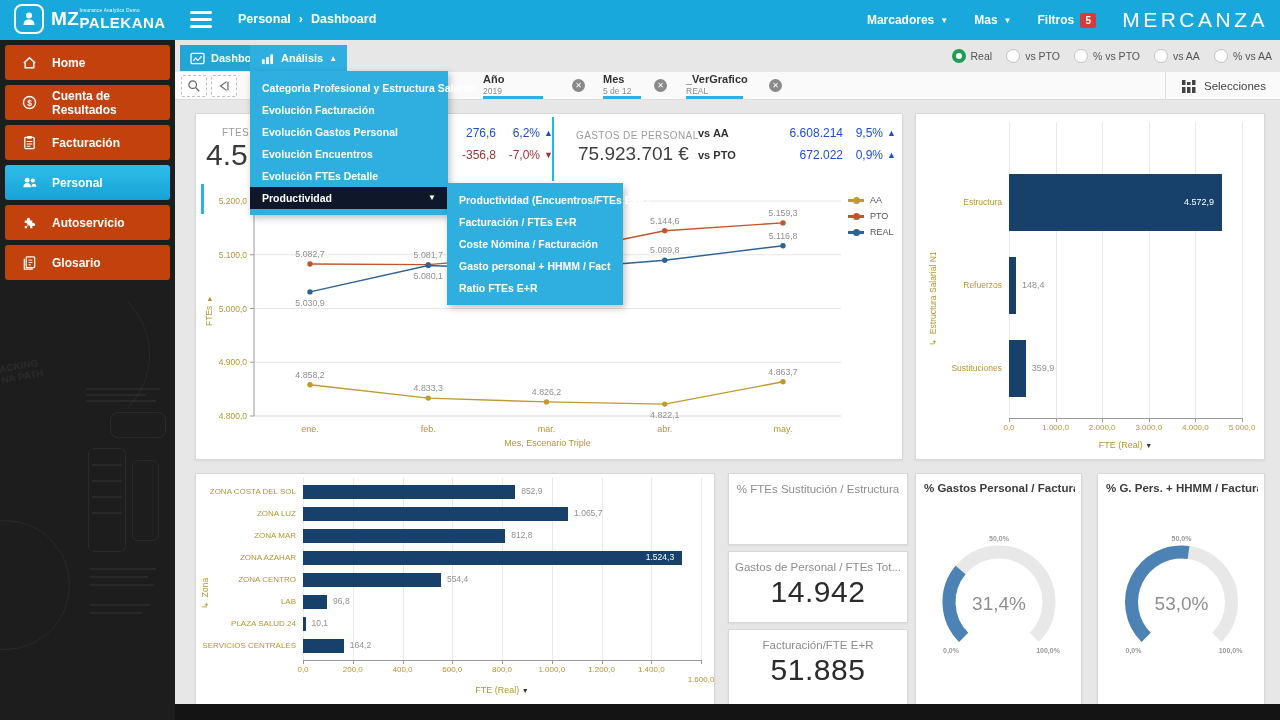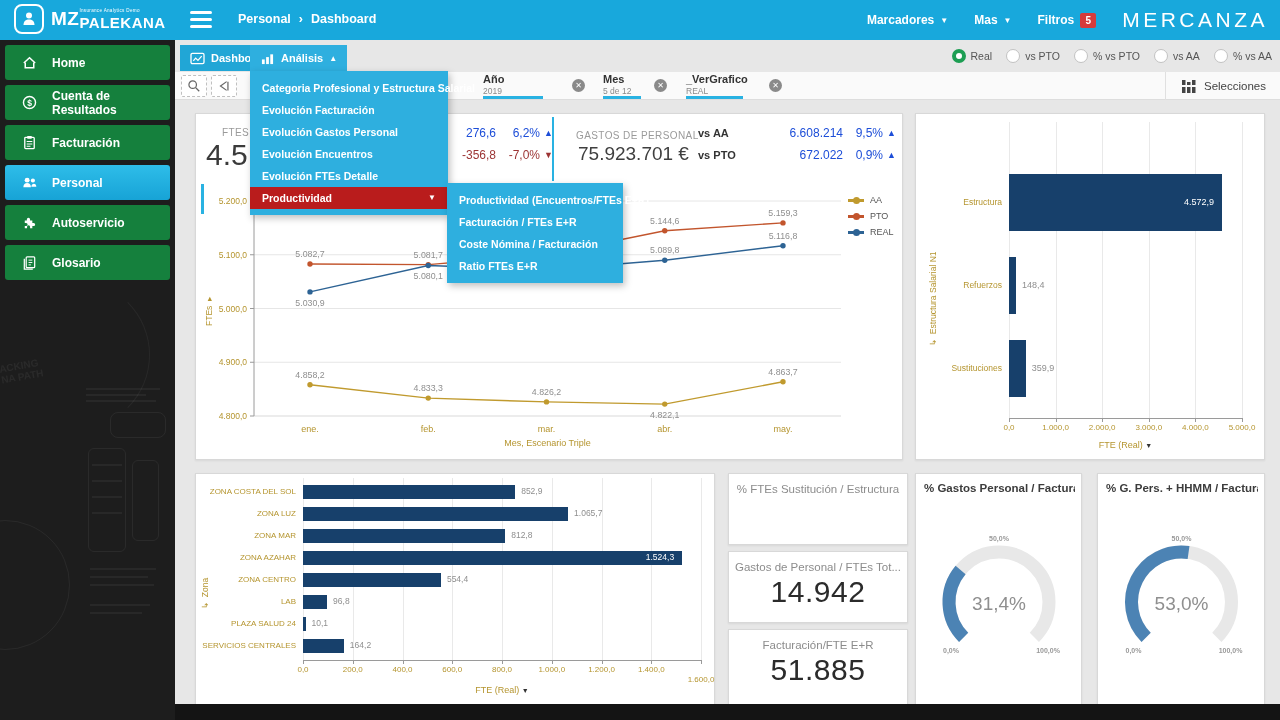--- a/index.html
+++ b/index.html
@@ -19,21 +19,21 @@
   .hamburger span { display:block; width:22px; height:3px; background:#fff; border-radius:2px; margin-bottom:4px; }
   .breadcrumb { position:absolute; left:238px; top:12px; color:#fff; font-size:12.5px; font-weight:bold; display:flex; gap:8px; align-items:center; }
   .tb-right { position:absolute; right:12px; top:0; height:40px; display:flex; align-items:center; gap:26px; color:#fff; }
   .tb-item { font-size:12px; font-weight:bold; display:flex; align-items:center; gap:6px; cursor:pointer; }
   .tb-item .caret { font-size:8px; }
   .badge { display:inline-block; min-width:16px; height:15px; background:#d63b3b; border-radius:2px; font-size:10px; font-weight:bold; text-align:center; line-height:15px; padding:0 2px; }
   .brand { font-size:21px; font-weight:normal; letter-spacing:3.5px; }
 
   
   .sidebar { position:absolute; left:0; top:40px; width:175px; height:680px; background:#1d1d1d; z-index:30; overflow:hidden; }
-  .side-item { position:relative; margin:5px 5px 0 5px; height:35px; border-radius:3px; background:#15803d; color:#fff; display:flex; align-items:center; gap:14px; padding-left:16px; font-size:12px; font-weight:bold; cursor:pointer; }
+  .side-item { position:relative; margin:5px 5px 0 5px; height:35px; border-radius:3px; background:#c2410c; color:#fff; display:flex; align-items:center; gap:14px; padding-left:16px; font-size:12px; font-weight:bold; cursor:pointer; }
   .side-item.active { background:linear-gradient(#2ebde9,#17a3d6); }
   .side-item .ic { width:17px; height:17px; flex:0 0 17px; }
   .side-item .ic svg { width:17px; height:17px; }
   .decor { position:absolute; left:0; top:300px; width:175px; height:380px; pointer-events:none; }
   .decor * { position:absolute; border-color:rgba(255,255,255,.06); color:rgba(255,255,255,.06); }
   .d-phone { border:1.5px solid rgba(255,255,255,.06); border-radius:6px; }
   .d-line { background:rgba(255,255,255,.05); height:1.5px; }
   .d-arc { border:1.5px solid rgba(255,255,255,.055); border-radius:50%; }
 
   
@@ -99,21 +99,21 @@
   .leg-row { display:flex; align-items:center; gap:6px; height:16px; }
   .leg-mark { position:relative; width:16px; height:3px; display:inline-block; }
   .leg-mark i { position:absolute; left:5px; top:-2px; width:7px; height:7px; border-radius:50%; }
   .leg-row span.t { font-size:9px; color:#555; }
 
   
   .menu { position:absolute; background:#2eafdf; z-index:60; box-shadow:2px 3px 7px rgba(0,0,0,.25); padding:6px 0; }
   #analysis-menu { left:250px; top:71px; width:198px; }
   #analysis-submenu { left:447px; top:183px; width:176px; }
   .mitem { height:22px; line-height:22px; padding:0 12px; color:#fff; font-size:10.5px; font-weight:bold; white-space:nowrap; cursor:pointer; }
-  .mitem.expanded { background:#b91c1c; display:flex; justify-content:space-between; align-items:flex-end; }
+  .mitem.expanded { background:#0f172a; display:flex; justify-content:space-between; align-items:flex-end; }
   .mitem .mcaret { font-size:8px; }
 
   .bottomstrip { position:absolute; left:175px; top:704px; width:1105px; height:16px; background:#141414; }
   svg text { font-family:"Liberation Sans", sans-serif; }
 </style>
 </head>
 <body>
 
 <header class="topbar">
   <div class="logo">
@@ -561,16 +561,17 @@
     <div class="mitem">Evolución FTEs Detalle</div>
     <div class="mitem expanded">
       <span>Productividad</span>
       <span class="mcaret">▼</span>
     </div>
   </div>
 <div class="menu" id="analysis-submenu">
     <div class="mitem">Productividad (Encuentros/FTEs E+R)</div>
     <div class="mitem">Facturación / FTEs E+R</div>
     <div class="mitem">Coste Nómina / Facturación</div>
+    <div class="mitem">Gasto personal + HHMM / Fact</div>
     <div class="mitem">Ratio FTEs E+R</div>
   </div>
 
 <div class="bottomstrip"></div>
 
 </body></html>

